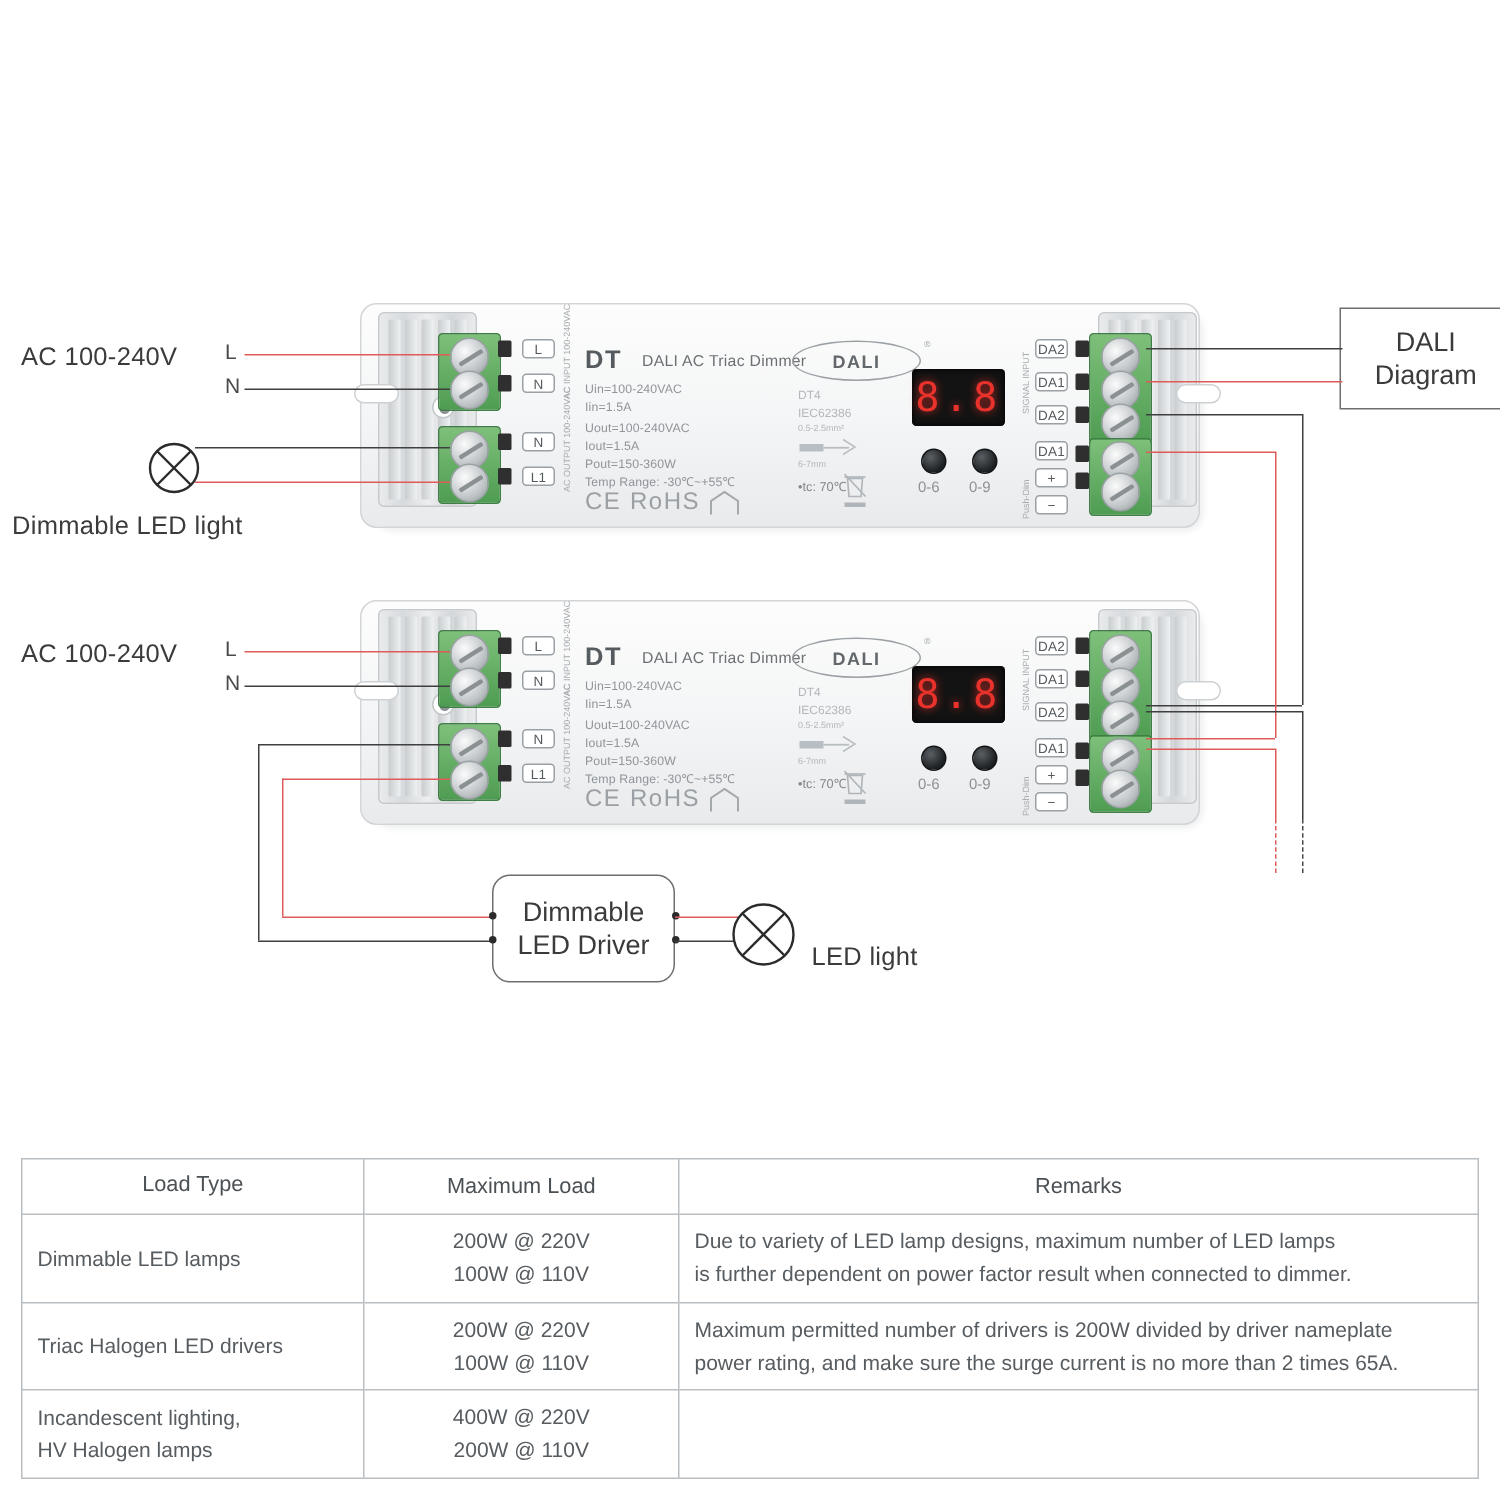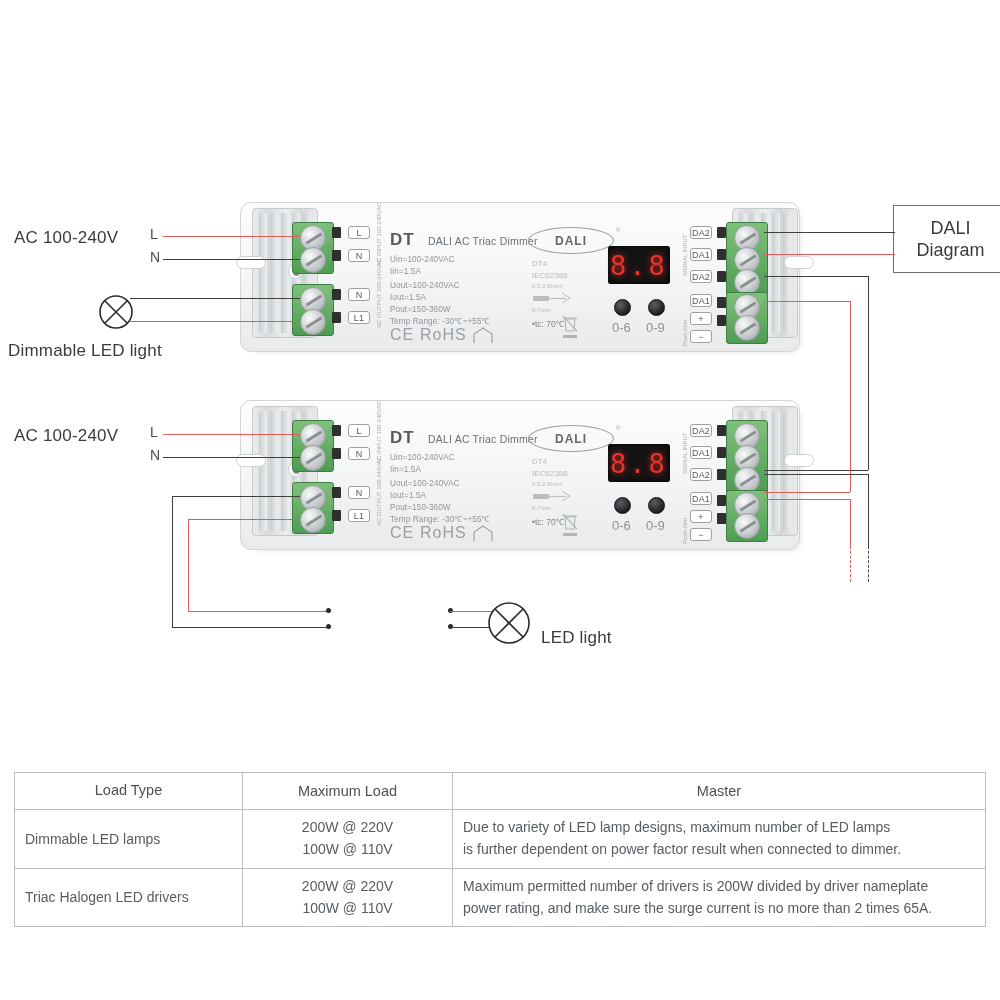--- a/index.html
+++ b/index.html
@@ -168,21 +168,21 @@
     color: #e8322b; font-family: "DejaVu Sans Mono", monospace;
     font-size: 27px; letter-spacing: 3px; line-height: 1;
     text-shadow: 0 0 6px rgba(232,50,43,.85);
   }
   .btn-round {
     position: absolute; width: 17px; height: 17px; border-radius: 50%;
     background: radial-gradient(circle at 36% 32%, #5a5f63, #1d2022 70%);
     border: 1px solid #121416;
   }
   .btn-cap {
-    position: absolute; color: #8d9296; font-size: 13px; white-space: nowrap; text-align: right;
+    position: absolute; color: #8d9296; font-size: 10px; white-space: nowrap; text-align: right;
   }
 
   
   .house { position: absolute; }
   .weee  { position: absolute; }
 
   
   .tbl {
     position: absolute; left: 14px; top: 772px; width: 972px;
     border-collapse: collapse; color: #575c60;
@@ -457,20 +457,24 @@
   <div class="tinylabel" style="left:150px; top:447px;">N</div>
 
   <div class="wire wh w-dark" style="left:172px; top:496px; width:128px;"></div>
   <div class="wire wv w-dark" style="left:172px; top:496px; height:131px;"></div>
   <div class="wire wh w-dark" style="left:172px; top:627px; width:156px;"></div>
 
   <div class="wire wh w-red" style="left:188px; top:519px; width:112px;"></div>
   <div class="wire wv w-red" style="left:188px; top:519px; height:92px;"></div>
   <div class="wire wh w-red" style="left:188px; top:611px; width:140px;"></div>
 
+  <div class="obox rounded" style="left:328px; top:583px; width:122px; height:72px;">
+    <span>Dimmable</span>
+    <span>LED Driver</span>
+  </div>
   <div class="dot" style="left:326px; top:608px;"></div>
   <div class="dot" style="left:326px; top:624px;"></div>
   <div class="dot" style="left:448px; top:608px;"></div>
   <div class="dot" style="left:448px; top:624px;"></div>
 
   <div class="wire wh w-red" style="left:450px; top:611px; width:42px;"></div>
   <div class="wire wh w-dark" style="left:450px; top:627px; width:42px;"></div>
   <svg class="lamp" style="left:487px; top:601px;" width="44" height="44" viewBox="0 0 44 44">
     <circle cx="22" cy="22" r="20" fill="#fff" stroke="#2b2b2b" stroke-width="1.6"></circle>
     <line x1="8" y1="8" x2="36" y2="36" stroke="#2b2b2b" stroke-width="1.6"></line>
@@ -500,21 +504,21 @@
 
   <div class="wire wh w-red" style="left:764px; top:499px; width:86px;"></div>
   <div class="wire wv w-red" style="left:850px; top:499px; height:47px;"></div>
   <div class="wire wdash-red" style="left:850px; top:546px; height:36px;"></div>
 
   <table class="tbl">
     <thead>
       <tr>
         <th class="c-type">Load Type</th>
         <th class="c-load">Maximum Load</th>
-        <th class="c-rem">Master</th>
+        <th class="c-rem">Remarks</th>
       </tr>
     </thead>
     <tbody>
       <tr>
         <td class="c-type">Dimmable LED lamps</td>
         <td class="c-load">
           <div>200W @ 220V</div>
           <div>100W @ 110V</div>
         </td>
         <td class="c-rem">
@@ -526,16 +530,29 @@
         <td class="c-type">Triac Halogen LED drivers</td>
         <td class="c-load">
           <div>200W @ 220V</div>
           <div>100W @ 110V</div>
         </td>
         <td class="c-rem">
           <div>Maximum permitted number of drivers is 200W divided by driver nameplate</div>
           <div>power rating, and make sure the surge current is no more than 2 times 65A.</div>
         </td>
       </tr>
+      <tr>
+        <td class="c-type">
+          <div>Incandescent lighting,</div>
+          <div>HV Halogen lamps</div>
+        </td>
+        <td class="c-load">
+          <div>400W @ 220V</div>
+          <div>200W @ 110V</div>
+        </td>
+        <td class="c-rem">
+          <div></div>
+        </td>
+      </tr>
     </tbody>
   </table>
 
 </div>
 
 </body></html>

